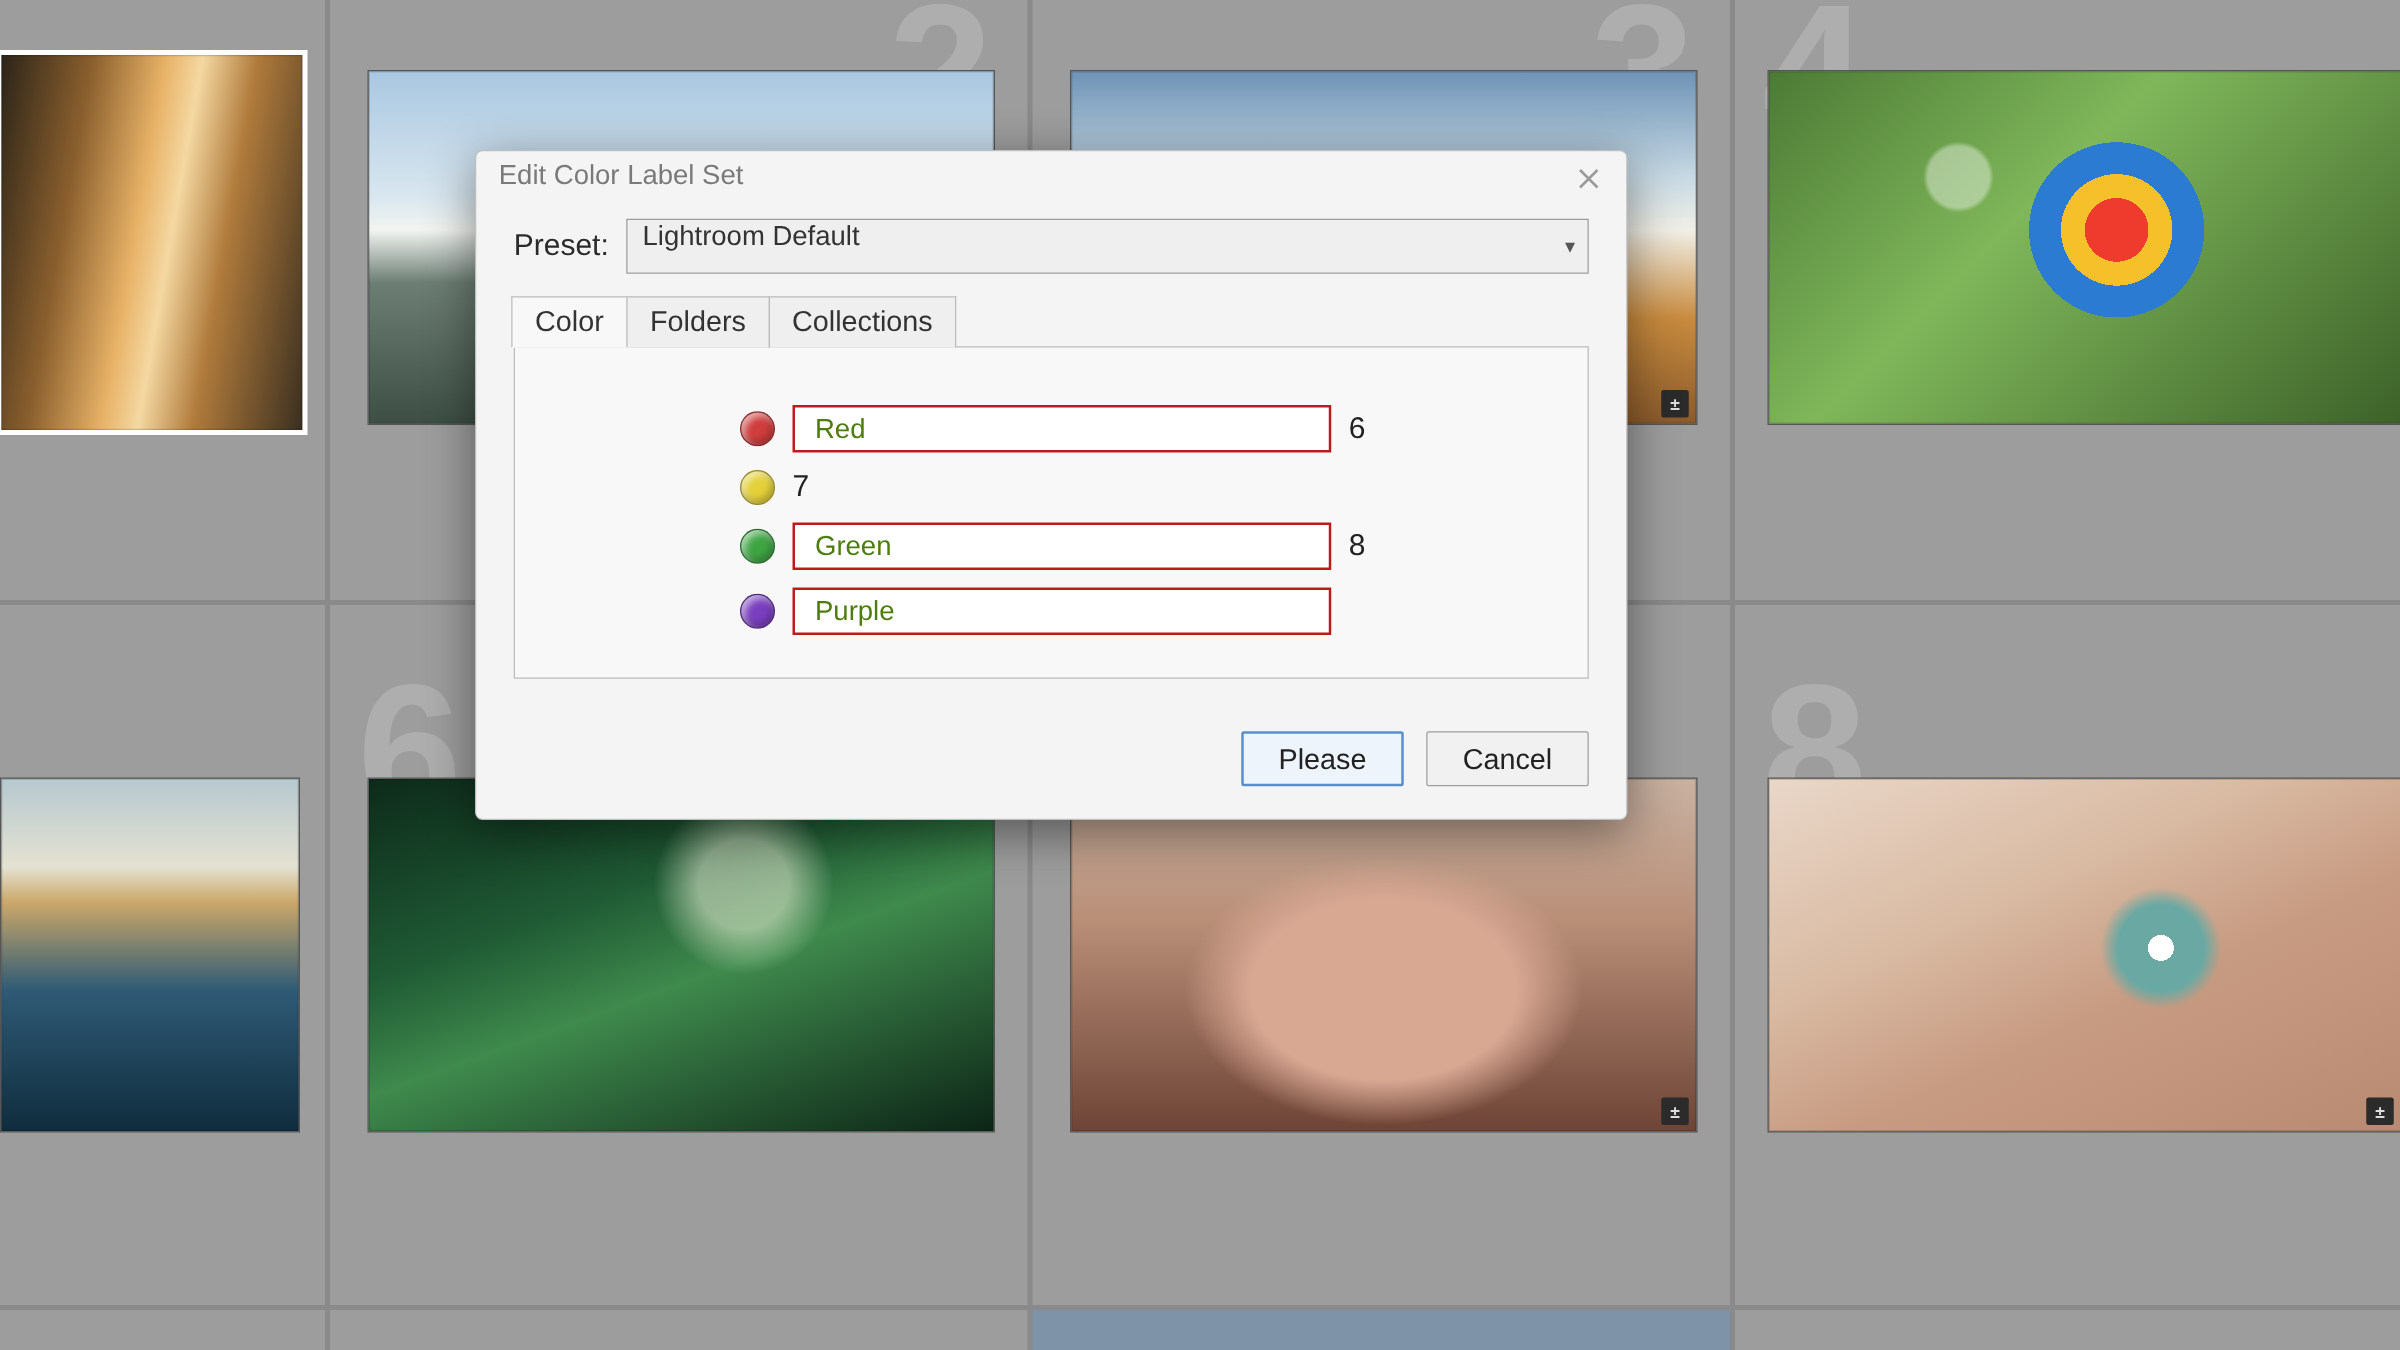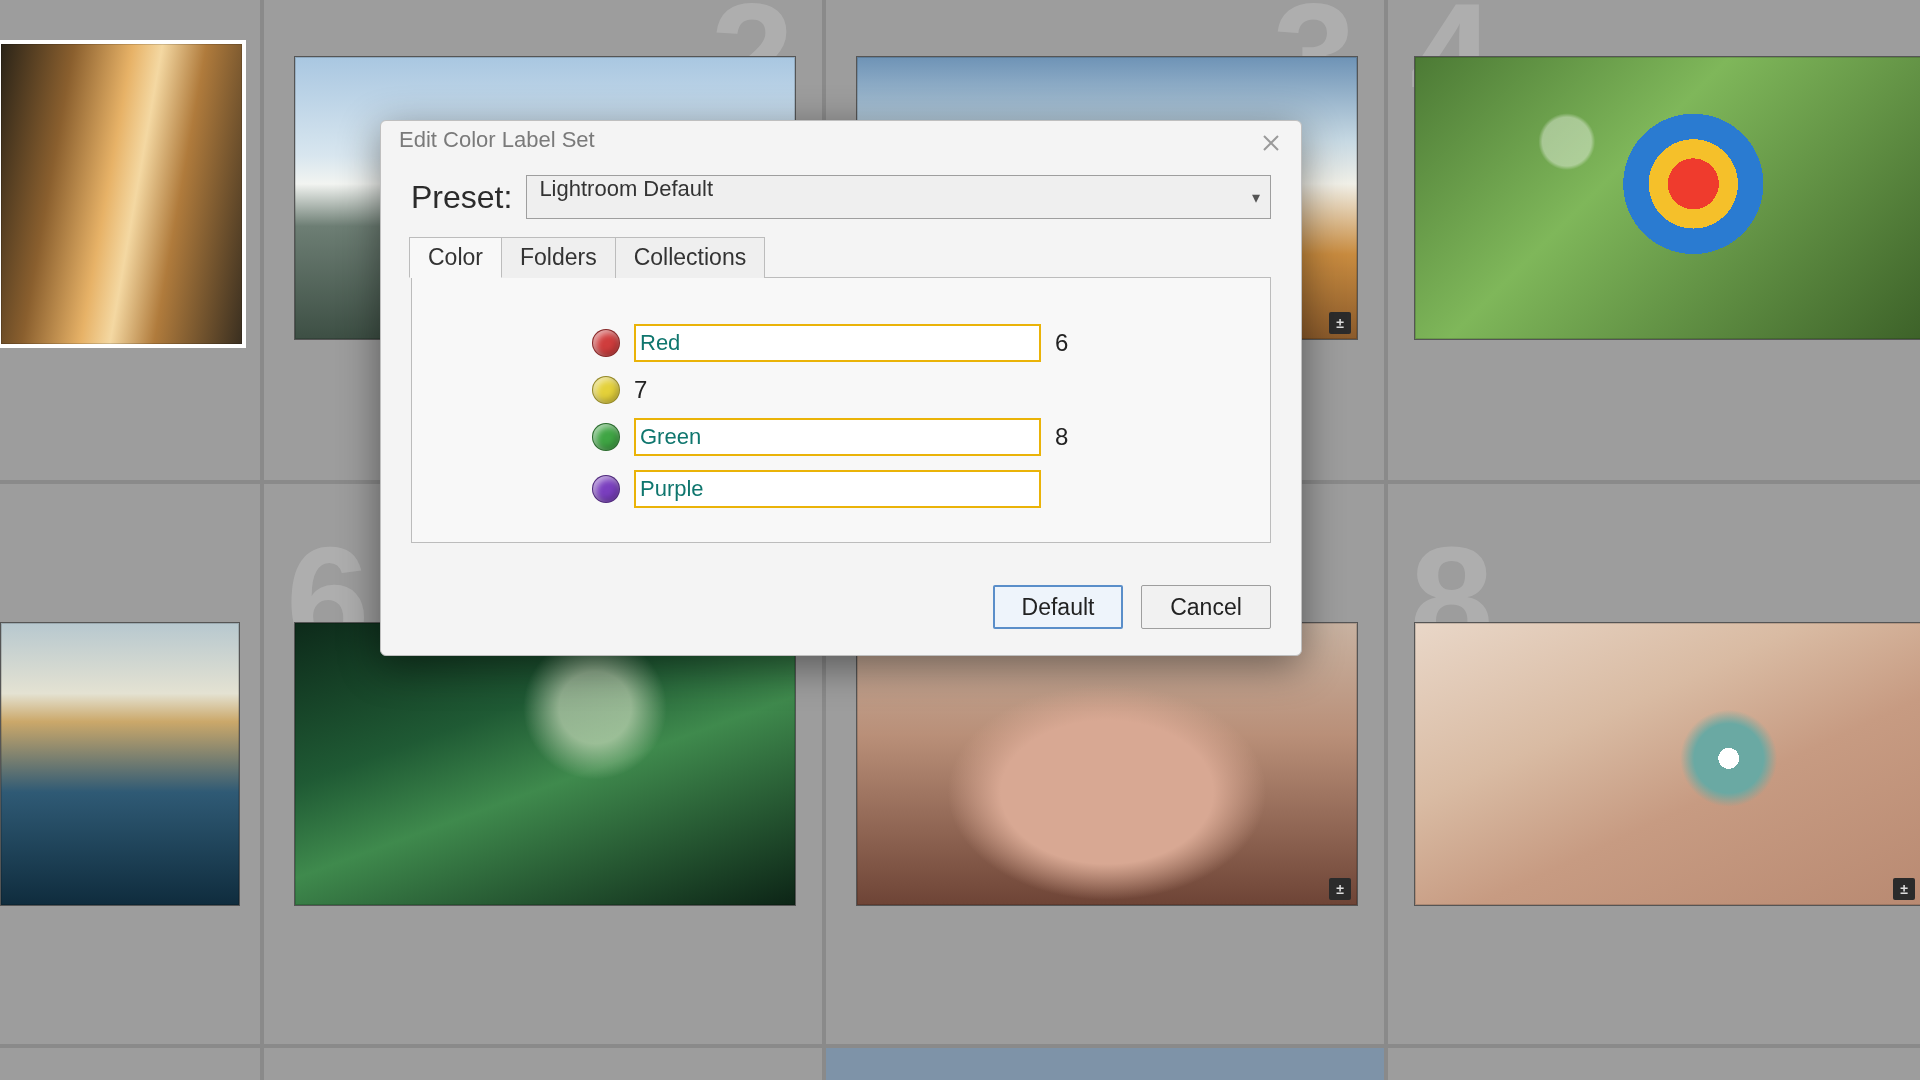--- a/index.html
+++ b/index.html
@@ -82,21 +82,21 @@
   .body {
     padding: 10px 30px 24px 30px;
   }
   .preset-row {
     display: flex;
     align-items: center;
     gap: 14px;
     margin-bottom: 18px;
   }
   .preset-row label {
-    font-size: 32px;
+    font-size: 24px;
     color: #2b2b2b;
   }
   .preset-select {
     flex: 1;
     height: 42px;
     border: 1px solid #9e9e9e;
     background: #efefef;
     font-size: 22px;
     color: #333;
     padding: 0 40px 0 12px;
@@ -155,25 +155,25 @@
   .swatch {
     width: 26px;
     height: 26px;
     border-radius: 50%;
     border: 1px solid rgba(0,0,0,.35);
     box-shadow: inset -2px -3px 6px rgba(0,0,0,.25), inset 3px 3px 6px rgba(255,255,255,.6);
   }
   .label-input {
     width: 395px;
     height: 34px;
-    border: 2px solid #eab308;
+    border: 2px solid #b91c1c;
     background: #fff;
     font-size: 22px;
-    padding: 0 4px;
-    color: #0f766e;
+    padding: 0 16px;
+    color: #4d7c0f;
   }
   .shortcut {
     width: 20px;
     font-size: 24px;
     color: #222;
     text-align: left;
   }
 
   .note {
     margin-top: 40px;
@@ -334,16 +334,16 @@
           <input class="label-input" value="Purple" style="">
           <span class="shortcut"></span>
         </div>
 
       </div>
 
     </div>
   </div>
 
   <div class="buttons">
-    <button class="btn primary">Default</button>
+    <button class="btn primary">Please</button>
     <button class="btn">Cancel</button>
   </div>
 </div>
 
 </body></html>

